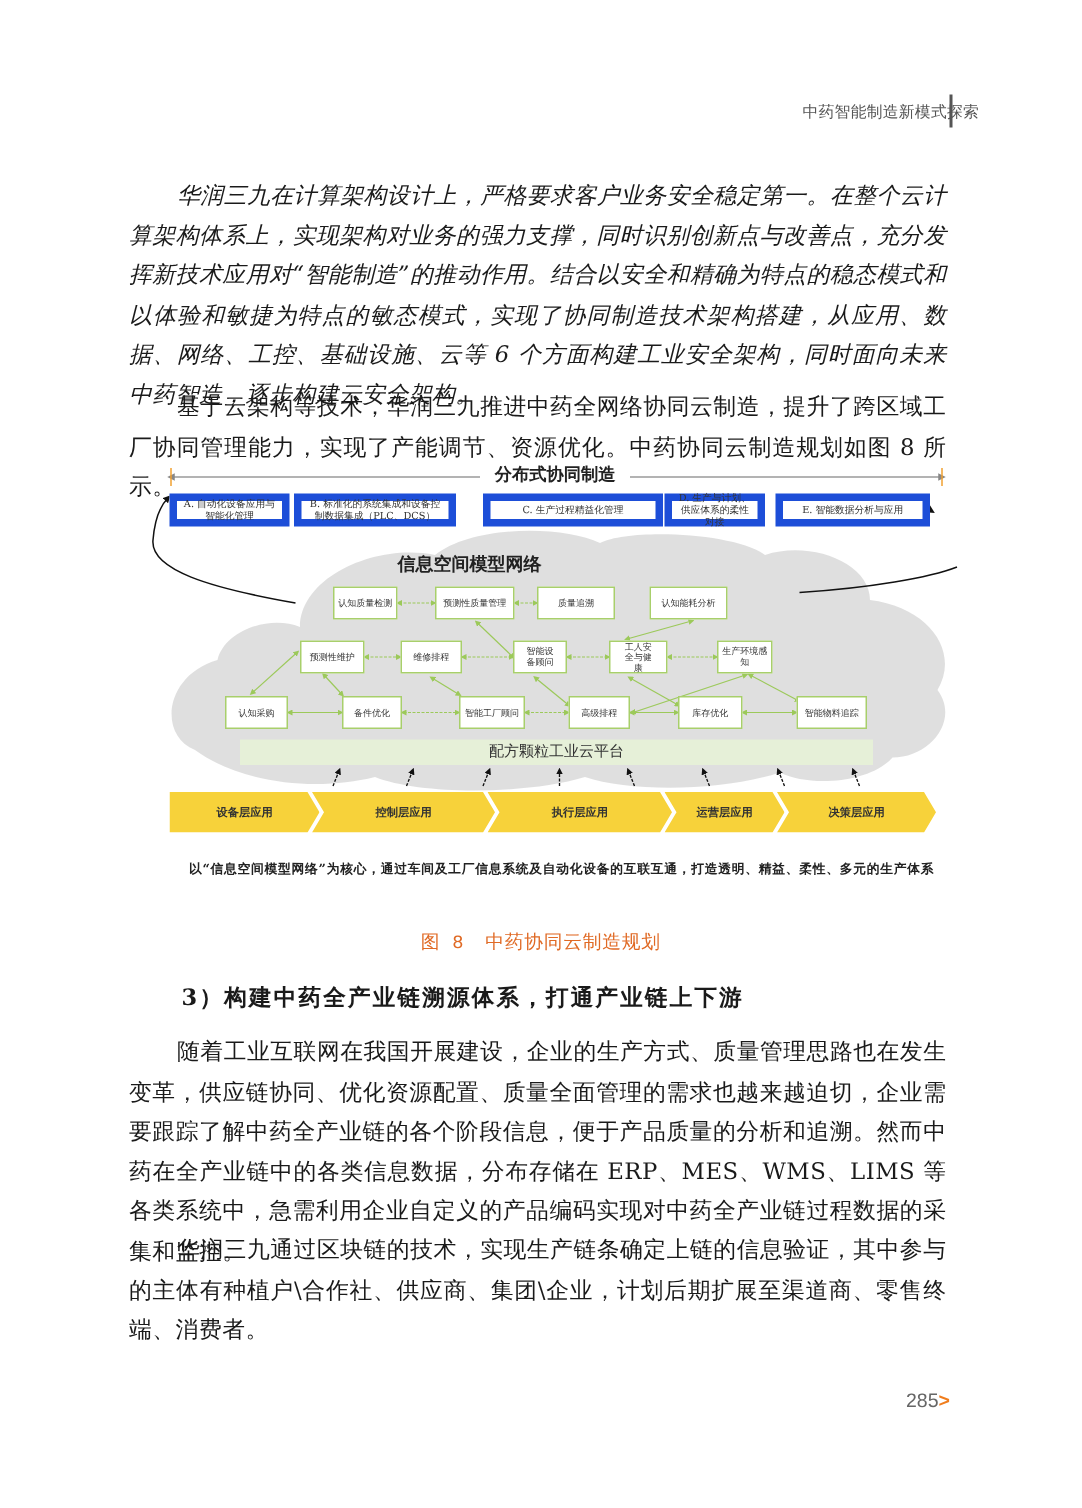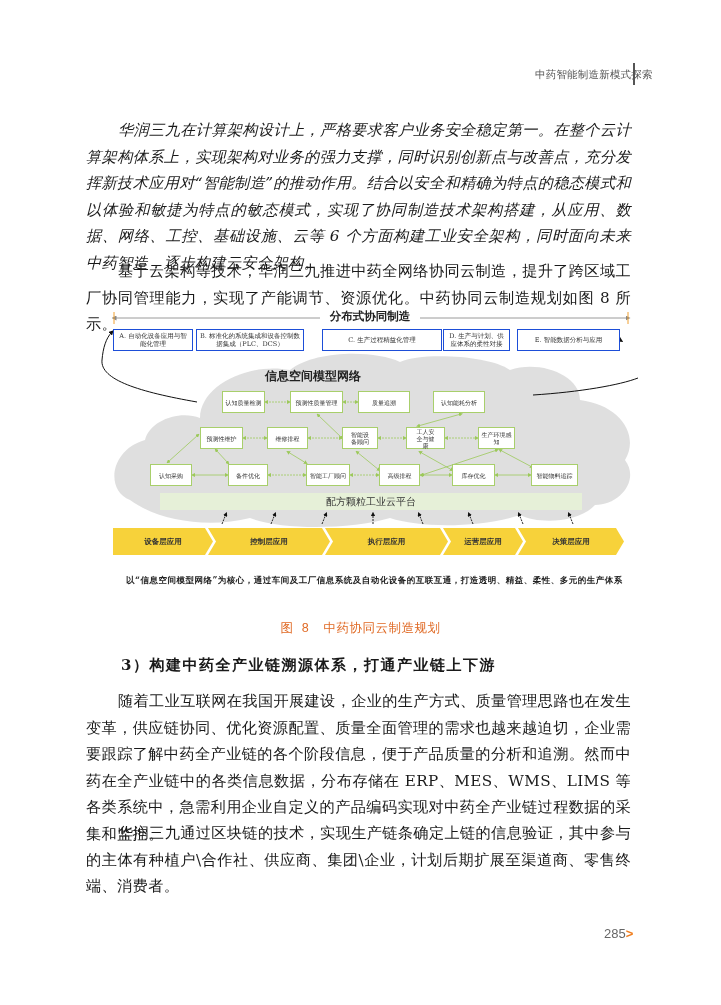--- a/index.html
+++ b/index.html
@@ -13,21 +13,21 @@
   .para .indent { display:inline-block; width:32px; }
   .heading { position:absolute; left:121px; top:656px; font-size:15px; font-weight:bold; margin:0; letter-spacing:1.5px; }
   .heading .num { font-weight:bold; }
 
   
   .diagram { position:absolute; left:100px; top:300px; width:540px; height:270px; }
   .diagram svg { position:absolute; left:0; top:0; }
   .dist-title { position:absolute; top:9px; left:0; width:540px; text-align:center; font-family:Liberation Serif, serif;
                 font-size:11.5px; font-weight:bold; color:#222; }
   .dist-title span { background:#fff; padding:0 10px; }
-  .top-box { position:absolute; top:29px; height:22px; border:1px solid #1d4ed8; background:#fff;
+  .top-box { position:absolute; top:29px; height:22px; border:5px solid #1d4ed8; background:#fff;
              font-size:6.5px; line-height:8px; color:#333; display:flex; align-items:center; justify-content:center; text-align:center;
              box-sizing:border-box; padding:0 3px; font-family:"DejaVu Serif","Liberation Serif",serif; }
   .cloud-title { position:absolute; left:165px; top:68px; font-family:"DejaVu Sans","Liberation Sans",sans-serif; font-size:12px; font-weight:bold; color:#222; }
   .node { position:absolute; height:22px; border:1px solid #a8cf6b; background:#fff; box-sizing:border-box;
           font-family:"DejaVu Sans","Liberation Sans",sans-serif; font-size:6px; line-height:7px; color:#333;
           display:flex; align-items:center; justify-content:center; text-align:center; padding:0 1px; }
   .platform { position:absolute; left:60px; top:193px; width:422px; height:17px; background:#e6f0d8;
               font-family:"DejaVu Sans","Liberation Sans",sans-serif; font-size:10px; color:#333; text-align:center; line-height:17px; }
   .chev { position:absolute; top:228px; height:27px; font-size:7.5px; font-weight:bold; color:#333; display:flex; align-items:center; justify-content:center;
           font-family:"DejaVu Serif","Liberation Serif",serif; }

